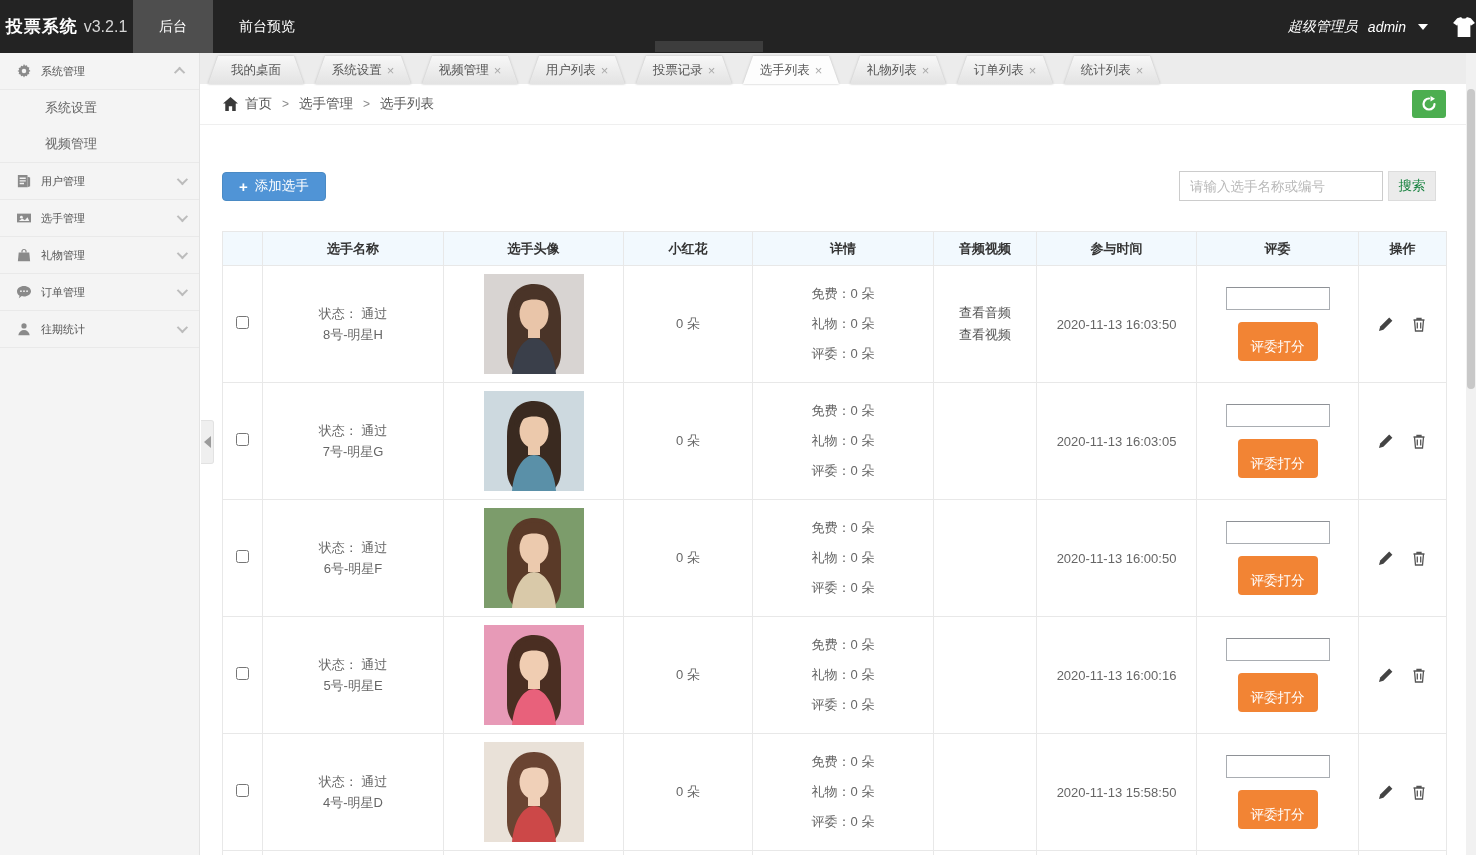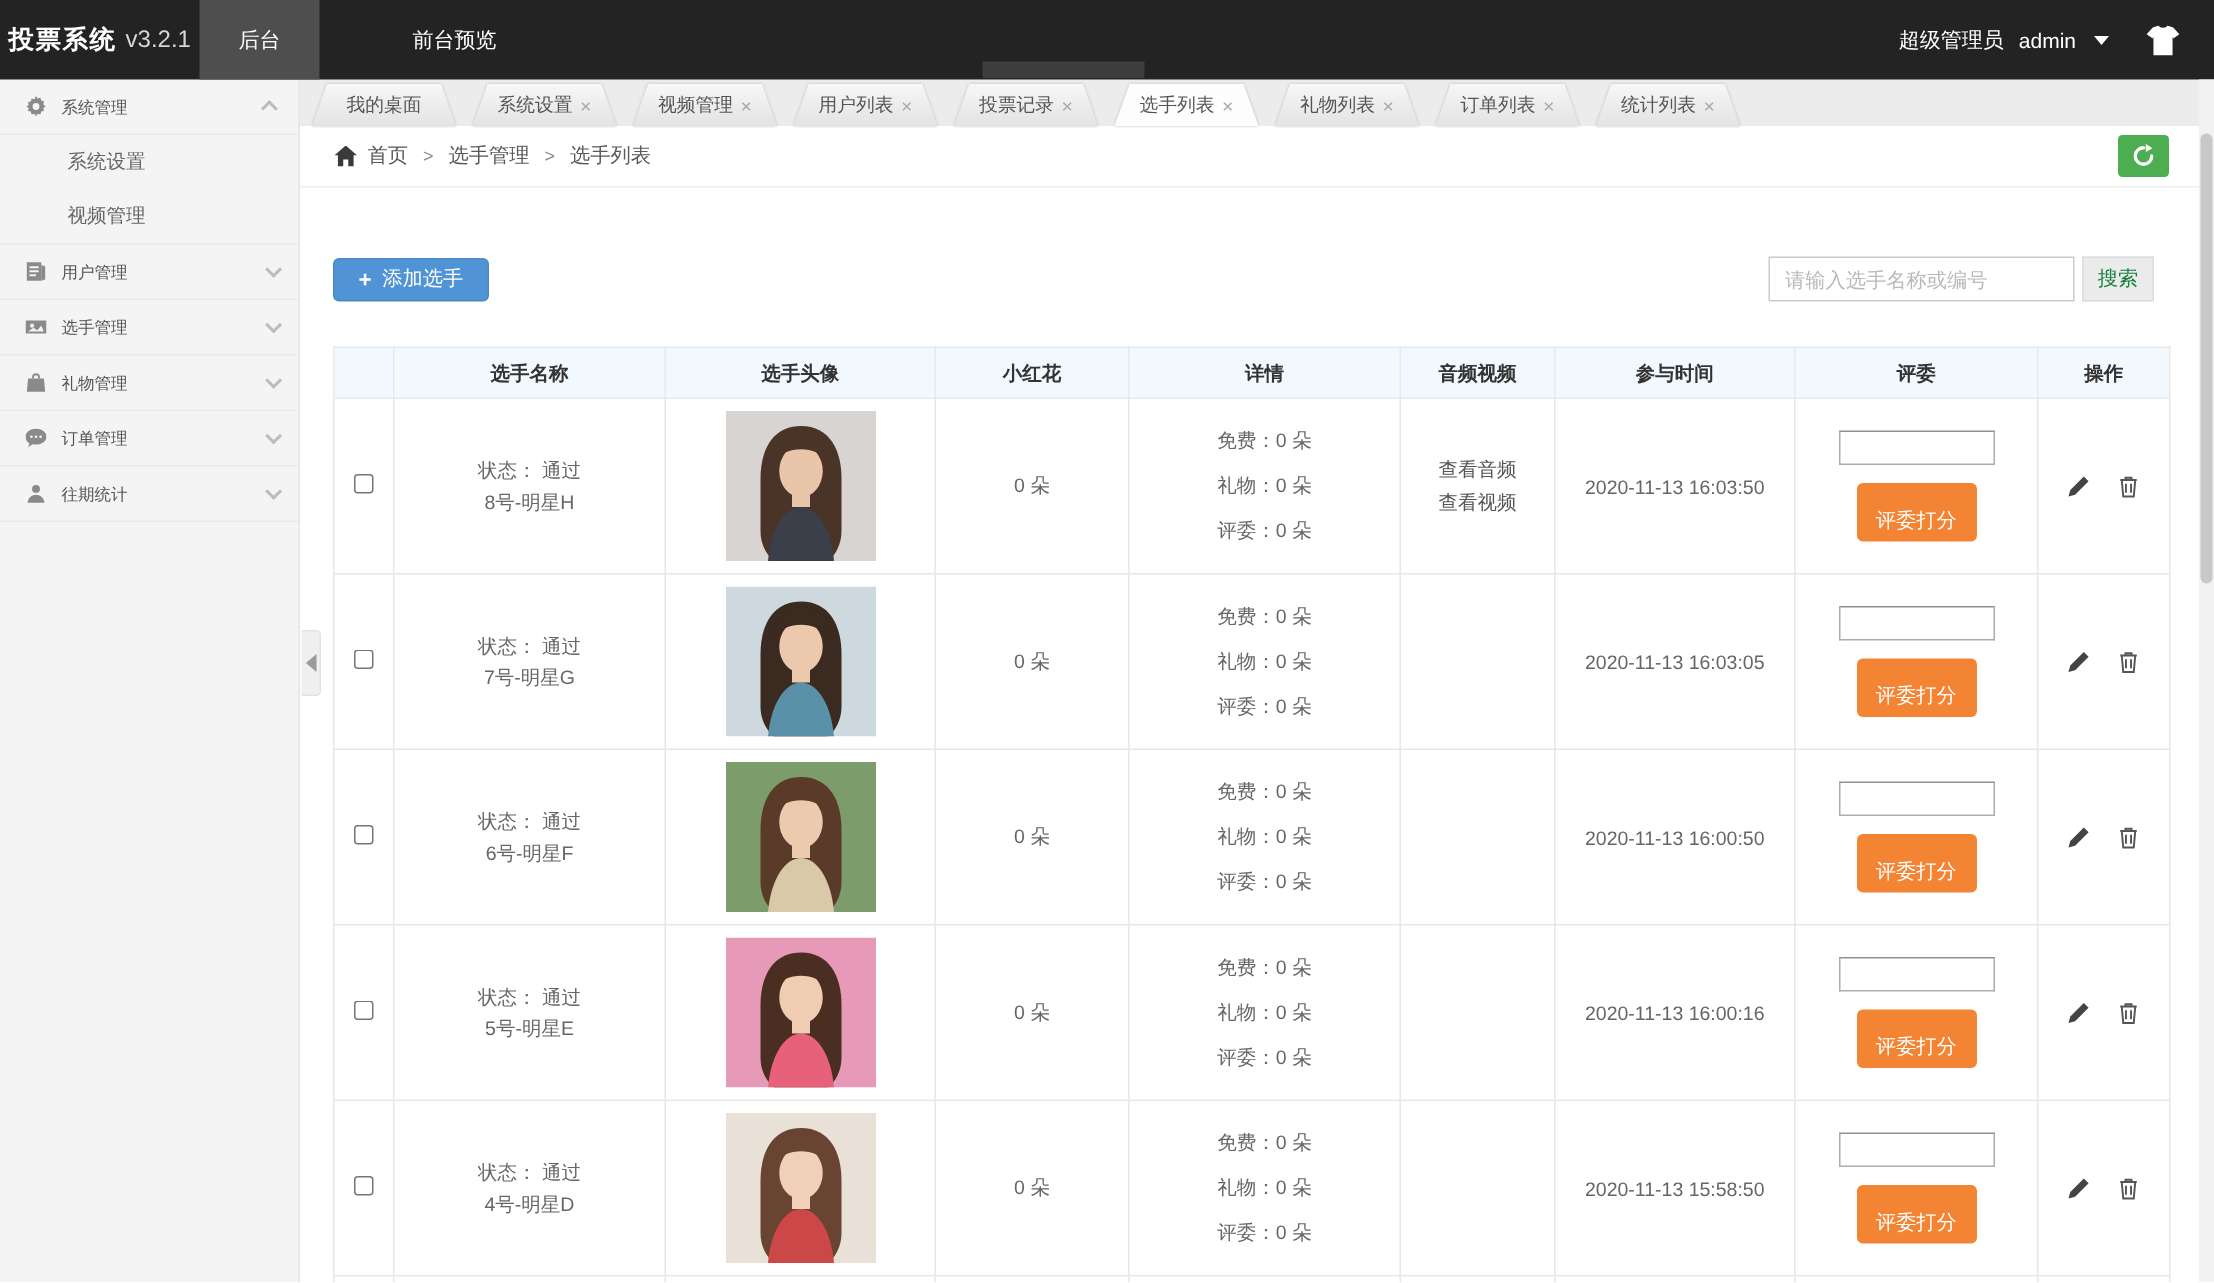--- a/index.html
+++ b/index.html
@@ -5,24 +5,24 @@
   * { margin:0; padding:0; box-sizing:border-box; }
   html,body { width:1476px; height:855px; overflow:hidden; }
   body { font-family:"Liberation Sans","DejaVu Sans",sans-serif; font-size:13px; color:#555; background:#fff; }
   .screen { position:relative; width:1476px; height:855px; overflow:hidden; background:#fff; }
 
   
   .topbar { position:absolute; left:0; top:0; width:100%; height:53px; background:#232323; display:flex; align-items:stretch; z-index:5;justify-content:space-between; }
   .brand { width:133px; display:flex; align-items:center; justify-content:center; gap:6px; color:#fff; }
   .brand .bname { font-size:17px; font-weight:bold; letter-spacing:1px; }
   .brand .bver { font-size:16px; color:#d6d6d6; }
-  .topnav { display:flex; align-items:stretch;gap:36px; }
+  .topnav { display:flex; align-items:stretch; }
   .topnav-item { display:flex; align-items:center; padding:0 26px; color:#fff; font-size:14px; cursor:pointer; }
   .topnav-item.current { background:#4e4e4e; }
-  .topbar-right { margin-left:auto; display:flex; align-items:center; gap:10px; padding-right:22px; color:#fff; font-size:14px; }
+  .topbar-right { margin-left:auto; display:flex; align-items:center; gap:10px; color:#fff; font-size:14px;font-style:italic; }
   .caret-down { width:0; height:0; border-left:5px solid transparent; border-right:5px solid transparent; border-top:6px solid #fff; margin-left:2px; }
   .tshirt { width:24px; height:20px; margin-left:14px; }
   .tooltip-remnant { position:absolute; left:655px; top:41px; width:108px; height:11px; background:#3d3d3d; z-index:6; }
 
   
   .sidebar { position:absolute; left:0; top:53px; width:200px; height:802px; background:#f4f4f4; border-right:1px solid #e3e3e3; z-index:4; }
   .side-item { height:37px; display:flex; align-items:center; padding:0 14px 0 16px; border-bottom:1px solid #e9e9e9; color:#555; cursor:pointer; }
   .side-item .sicon { width:16px; height:16px; margin-right:9px; display:flex; align-items:center; justify-content:center; }
   .side-item .sicon svg { width:14px; height:14px; fill:#8a8a8a; }
   .side-item .slabel { flex:1; font-size:11px; }

